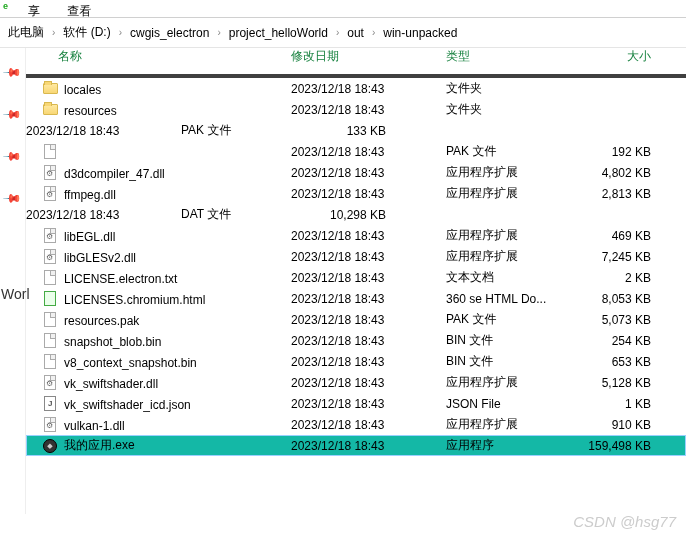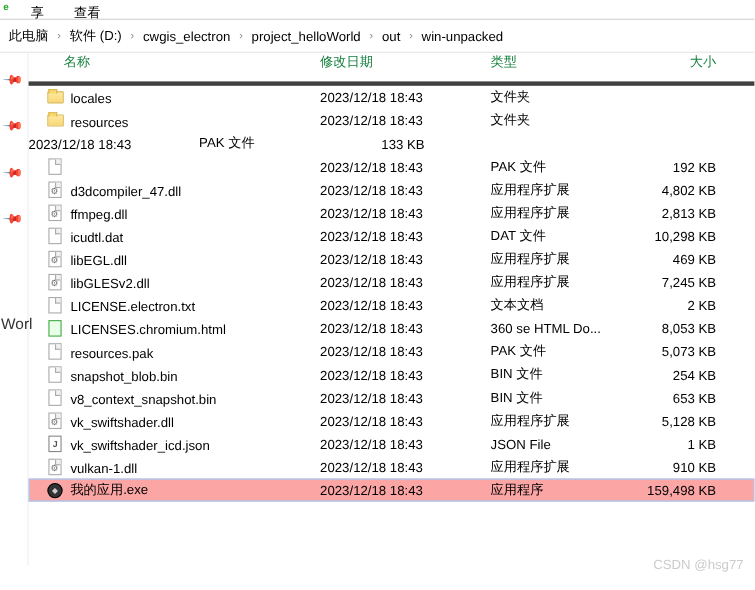--- a/index.html
+++ b/index.html
@@ -14,34 +14,34 @@
   .pin { color: #555; transform: rotate(45deg); display: block; text-align: center; margin-bottom: 28px; font-size: 12px; }
   .side-label { font-size: 14px; color: #333; padding-left: 1px; margin-top: 80px; }
   .content { flex: 1; }
   .headers { display: flex; border-bottom: 4px solid #404040; height: 30px; color: #15803d; }
   .col-name { width: 265px; padding-left: 32px; }
   .col-date { width: 155px; }
   .col-type { width: 132px; }
   .col-size { width: 85px; text-align: right; padding-right: 12px; }
   .row { display: flex; height: 21px; align-items: center; }
   .row .col-name { padding-left: 16px; display: flex; align-items: flex-end; gap: 6px; }
-  .row.selected { background: #fca5a5; outline: 1px solid #99d1ff; outline-offset: -1px; }
+  .row.selected { background: #14b8a6; outline: 1px solid #99d1ff; outline-offset: -1px; }
   .icon { width: 16px; height: 16px; display: flex; align-items: center; justify-content: center; flex-shrink: 0; }
   .folder { background: linear-gradient(#ffe9a2,#f8d775); border: 1px solid #d9b84f; border-radius: 1px; width: 15px; height: 11px; position: relative; }
   .folder::before { content: ""; position: absolute; top: -3px; left: 0; width: 6px; height: 3px; background: #f8d775; border: 1px solid #d9b84f; border-bottom: none; }
   .file { border: 1px solid #aaa; background: #fff; width: 12px; height: 15px; position: relative; }
   .file::after { content: ""; position: absolute; top: 0; right: 0; width: 4px; height: 4px; background: #f0f0f0; border-left: 1px solid #aaa; border-bottom: 1px solid #aaa; }
   .file-gear::before { content: "⚙"; position: absolute; font-size: 8px; top: 3px; left: 1px; color: #666; }
   .file-html { border: 1px solid #4a4; background: #eaffea; width: 12px; height: 15px; }
   .file-html::after { content:"e"; color:#2a2; font-size:9px; font-weight:bold; position:absolute; top:1px; left:3px;}
   .file-exe { width: 14px; height: 14px; border-radius: 50%; background: #333; border: 1px solid #000; display: flex; align-items: center; justify-content: center; }
   .file-exe::after { content:"◆"; color:#ccc; font-size:7px; }
   .file-json { border: 1px solid #888; background: #fff; width: 12px; height: 15px; position: relative; }
   .file-json::before { content:"J"; font-size:8px; position:absolute; top:2px; left:3px; color:#555; font-weight:bold;}
-  .watermark { position: absolute; bottom: 16px; right: 10px; color: #ccc; font-size: 12px; }
+  .watermark { position: absolute; bottom: 6px; right: 10px; color: #ccc; font-size: 15px; font-style: italic; }
   .name-text { white-space: nowrap; }
 </style>
 </head>
 <body>
 
 <div class="top-tabs">
   <span>享</span>
   <span>查看</span>
 </div>
 
@@ -128,26 +128,20 @@
             <span class="icon">
               <span class="file file-gear"></span>
             </span>
             <span class="name-text">ffmpeg.dll</span>
           </div>
           <div class="col-date">2023/12/18 18:43</div>
           <div class="col-type">应用程序扩展</div>
           <div class="col-size">2,813 KB</div>
         </div>
         <div class="row">
-          <div class="col-name">
-            <span class="icon">
-              <span class="file"></span>
-            </span>
-            <span class="name-text">icudtl.dat</span>
-          </div>
           <div class="col-date">2023/12/18 18:43</div>
           <div class="col-type">DAT 文件</div>
           <div class="col-size">10,298 KB</div>
         </div>
         <div class="row">
           <div class="col-name">
             <span class="icon">
               <span class="file file-gear"></span>
             </span>
             <span class="name-text">libEGL.dll</span>

